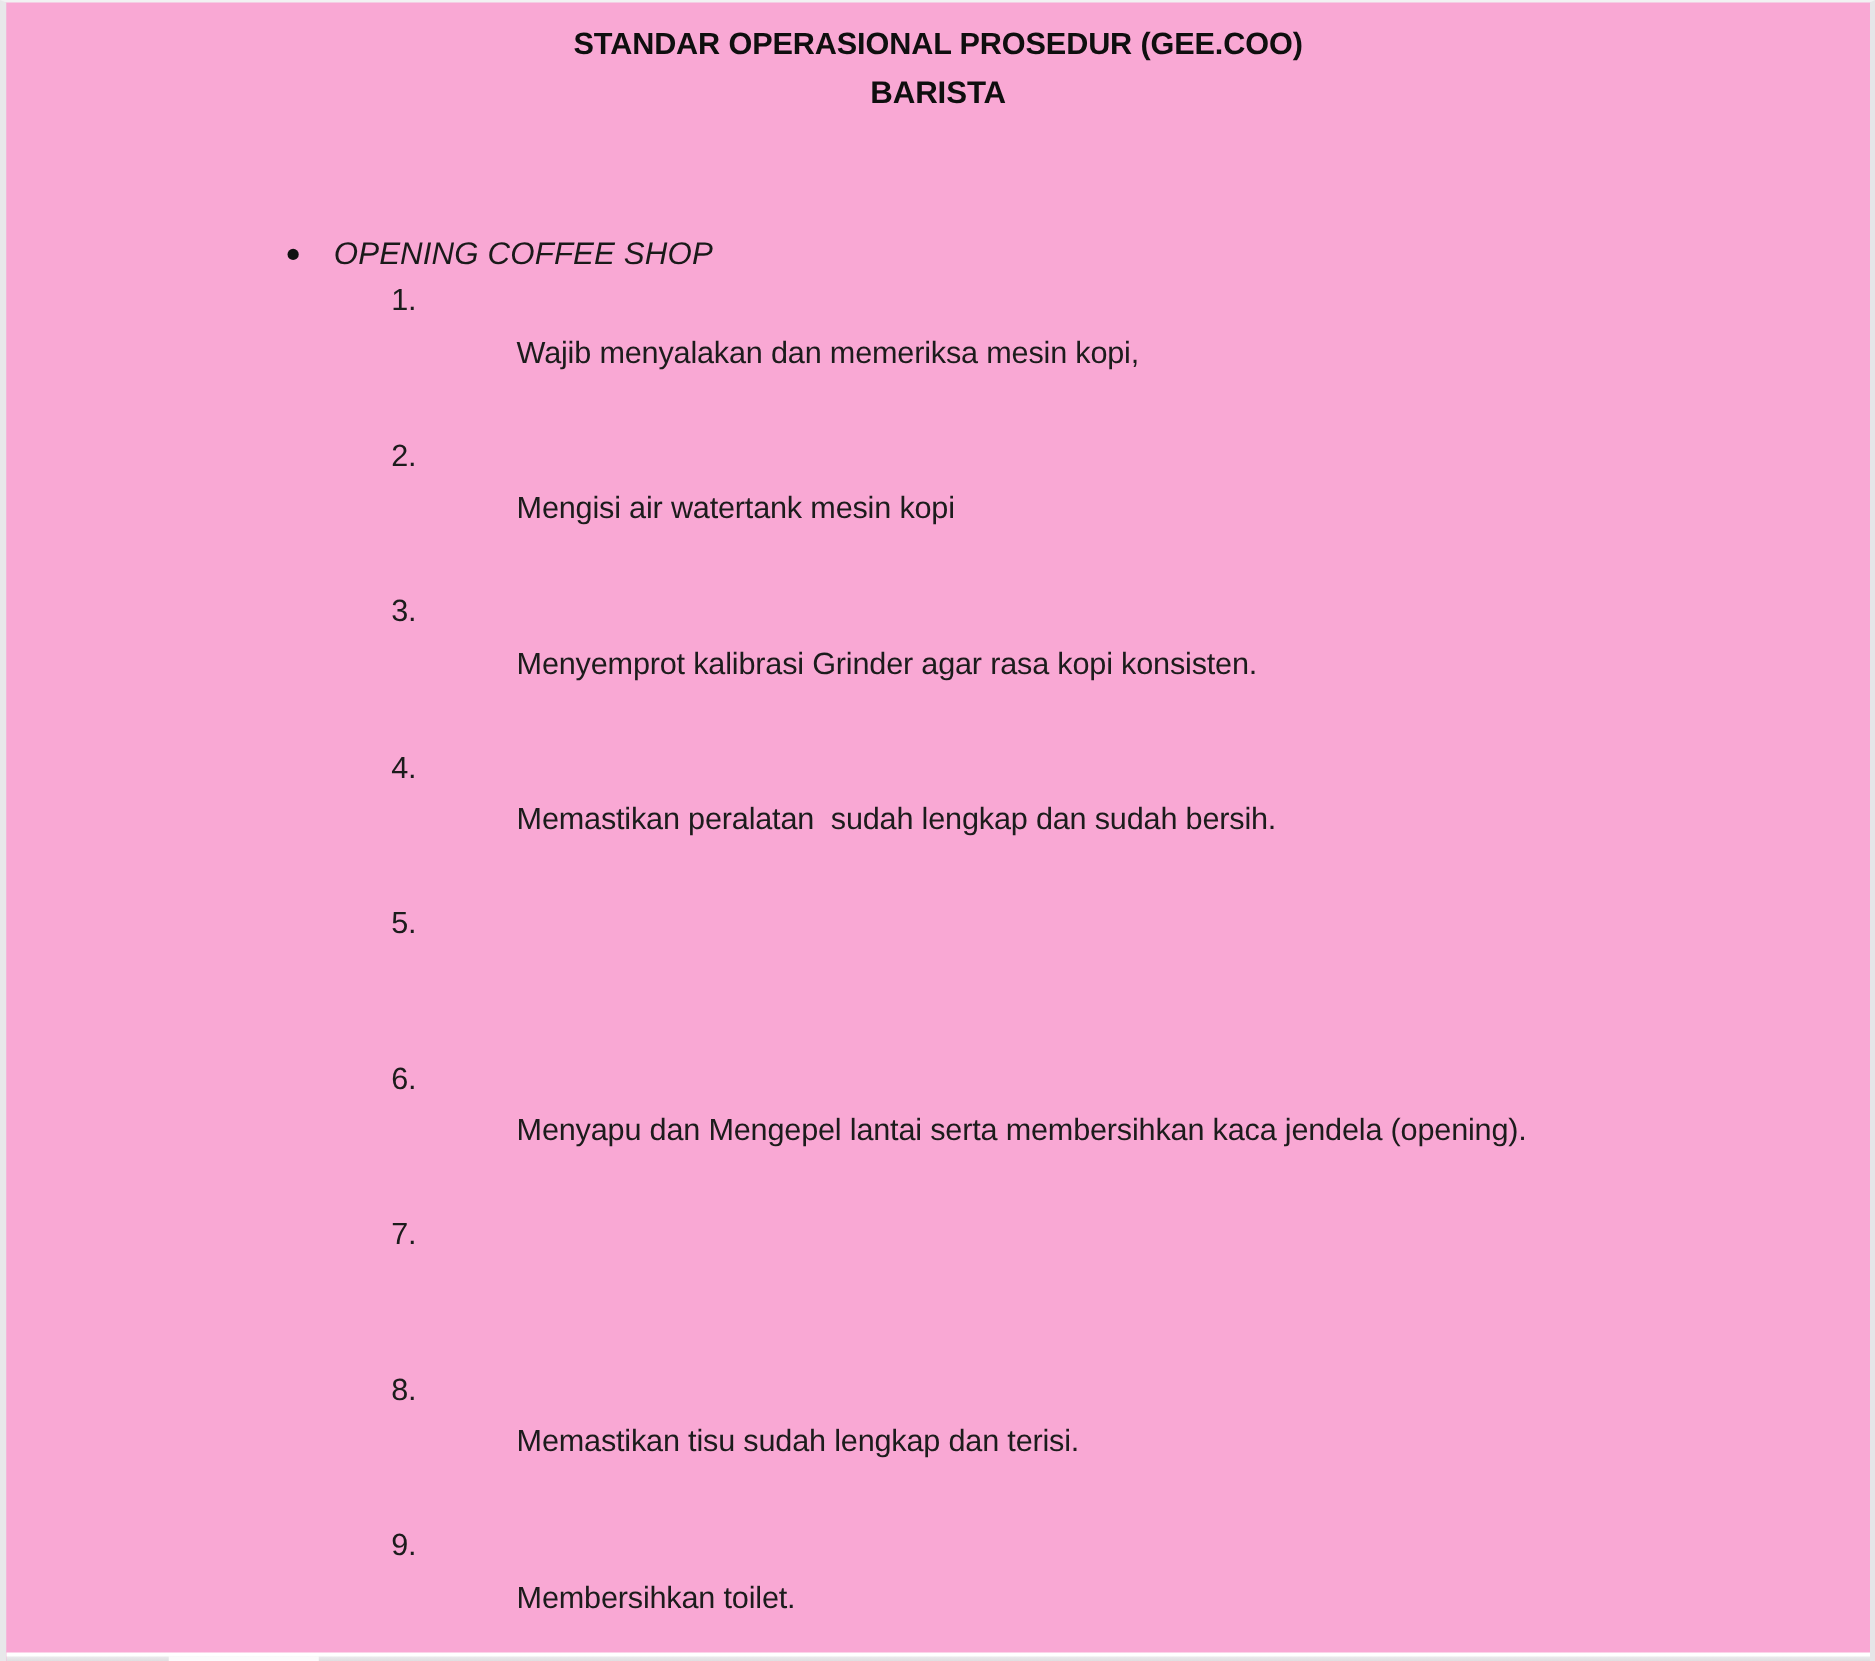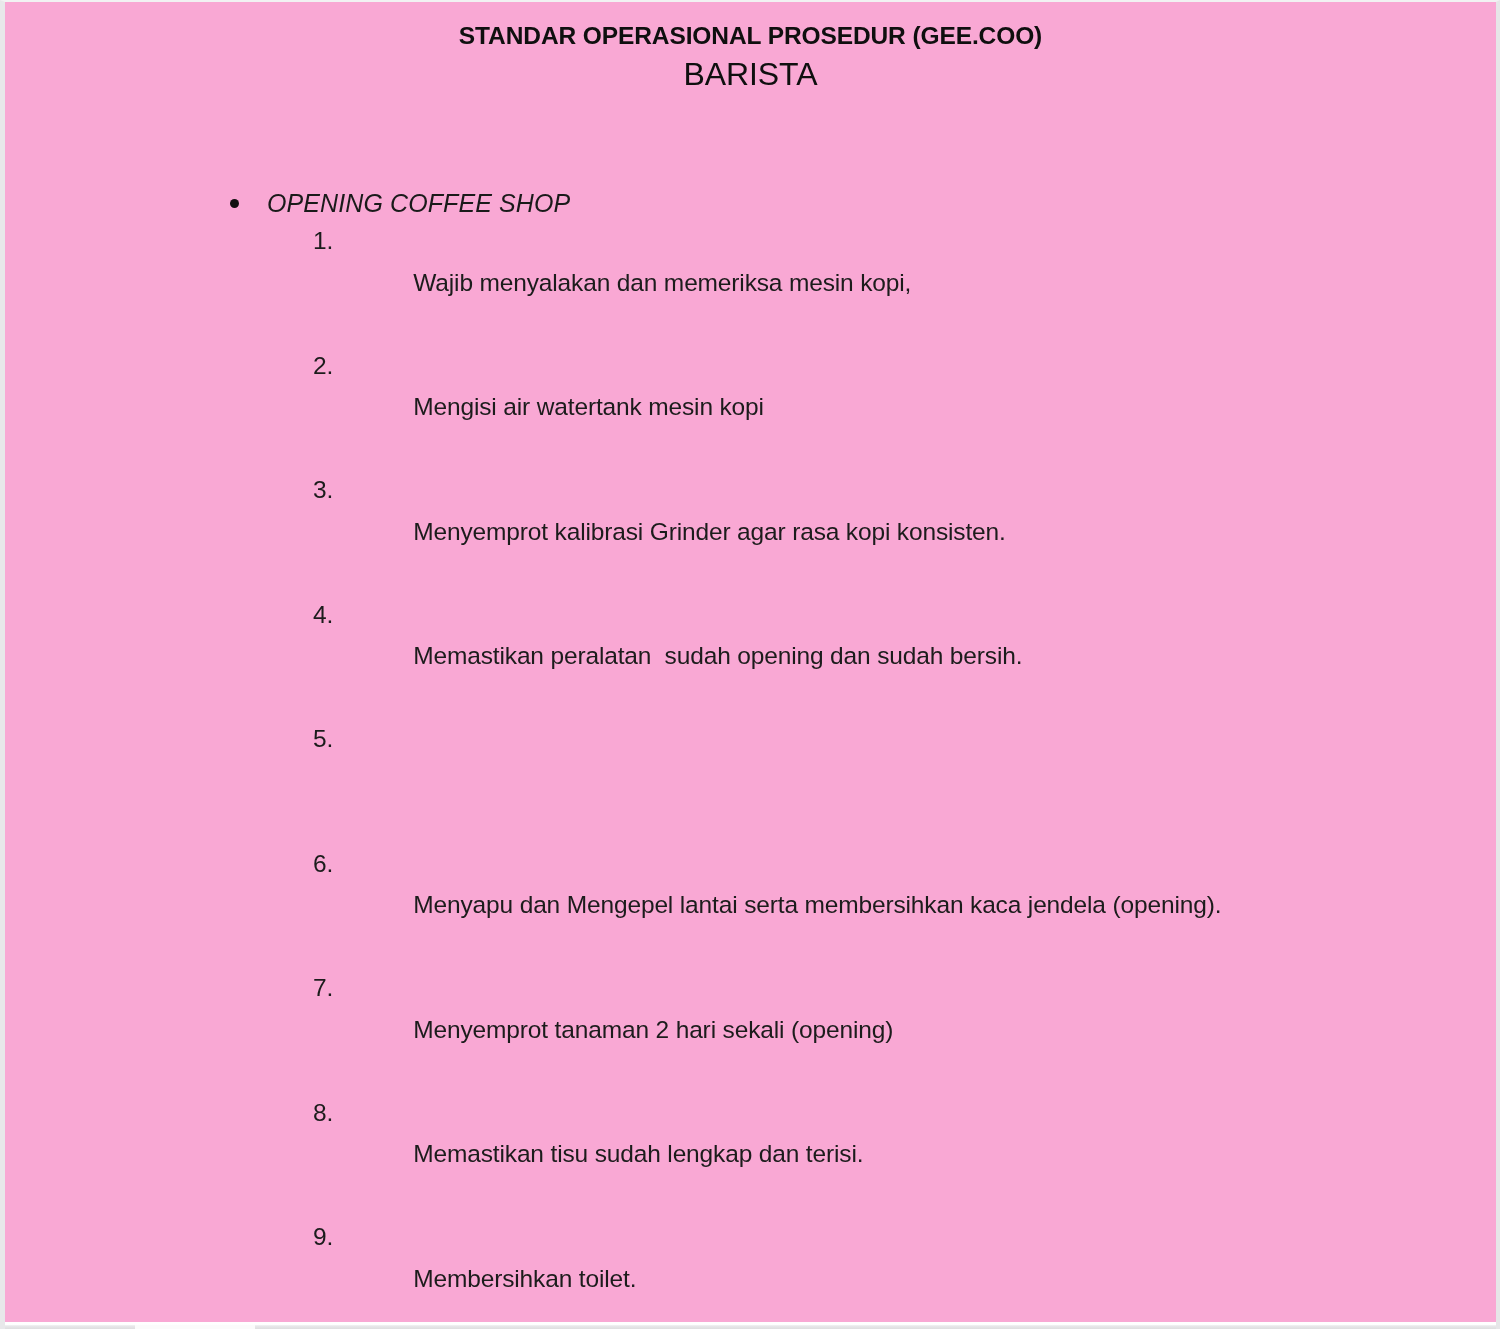--- a/index.html
+++ b/index.html
@@ -47,23 +47,23 @@
     text-align: center;
     font-weight: bold;
     color: #0f0f0f;
     font-size: 24.5px;
     letter-spacing: -0.1px;
     line-height: 39px;
     padding-top: 14px;
   }
   .doc-subtitle {
     text-align: center;
-    font-weight: normal;
+    font-weight: bold;
     color: #0f0f0f;
-    font-size: 32px;
+    font-size: 25px;
     letter-spacing: -0.1px;
     line-height: 39px;
   }
 
   .body-area {
     padding-top: 92px;
   }
 
   
   .section-head {
@@ -135,30 +135,30 @@
       <li>
         <span class="num">1.</span><span>Wajib menyalakan dan memeriksa mesin kopi,</span>
       </li>
       <li>
         <span class="num">2.</span><span>Mengisi air watertank mesin kopi</span>
       </li>
       <li>
         <span class="num">3.</span><span>Menyemprot kalibrasi Grinder agar rasa kopi konsisten.</span>
       </li>
       <li>
-        <span class="num">4.</span><span>Memastikan peralatan  sudah opening dan sudah bersih.</span>
+        <span class="num">4.</span><span>Memastikan peralatan  sudah lengkap dan sudah bersih.</span>
       </li>
       <li>
         <span class="num">5.</span>
       </li>
       <li>
         <span class="num">6.</span><span>Menyapu dan Mengepel lantai serta membersihkan kaca jendela (opening).</span>
       </li>
       <li>
-        <span class="num">7.</span><span>Menyemprot tanaman 2 hari sekali (opening)</span>
+        <span class="num">7.</span>
       </li>
       <li>
         <span class="num">8.</span><span>Memastikan tisu sudah lengkap dan terisi.</span>
       </li>
       <li>
         <span class="num">9.</span><span>Membersihkan toilet.</span>
       </li>
     </ol>
 
   </div>

